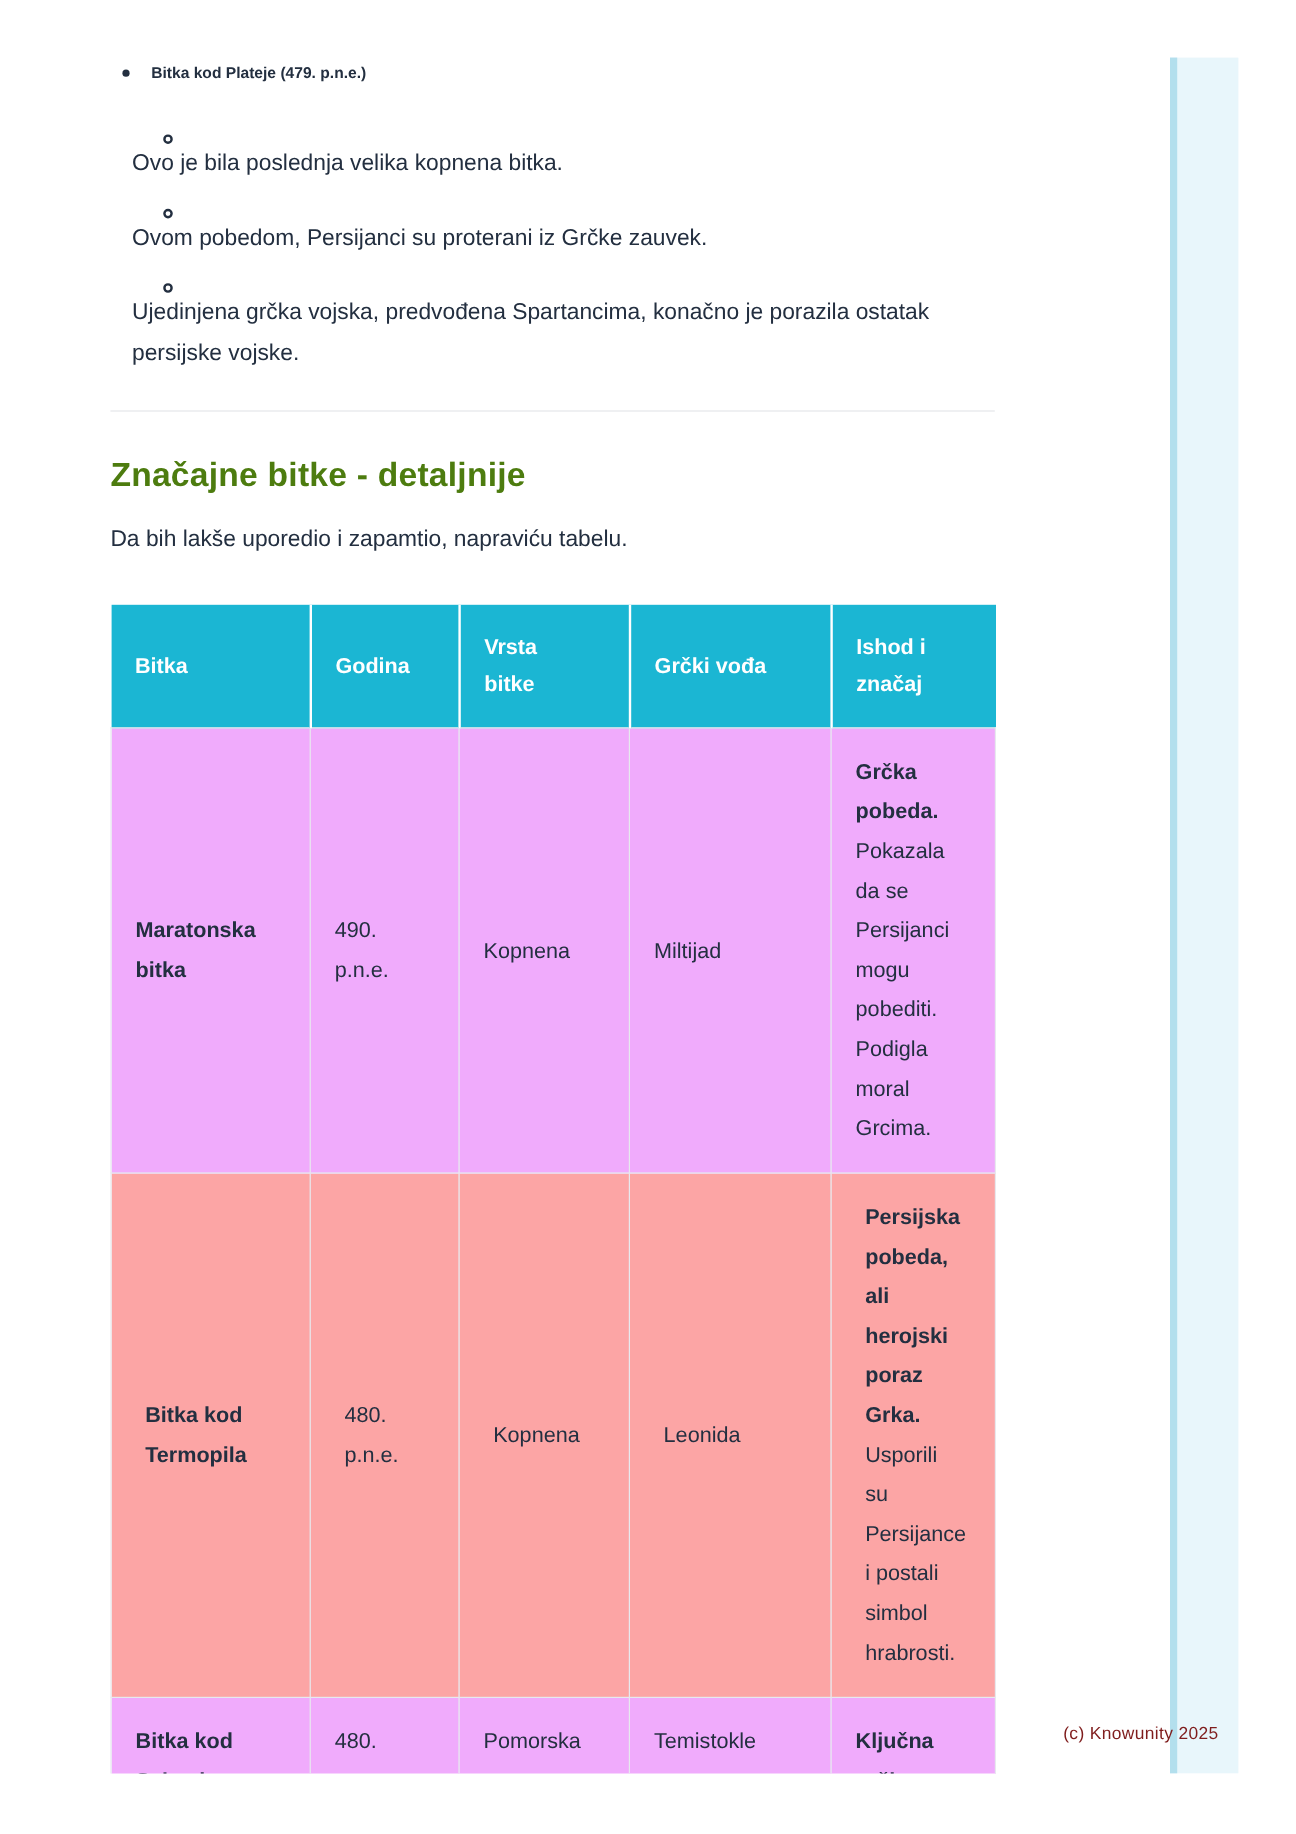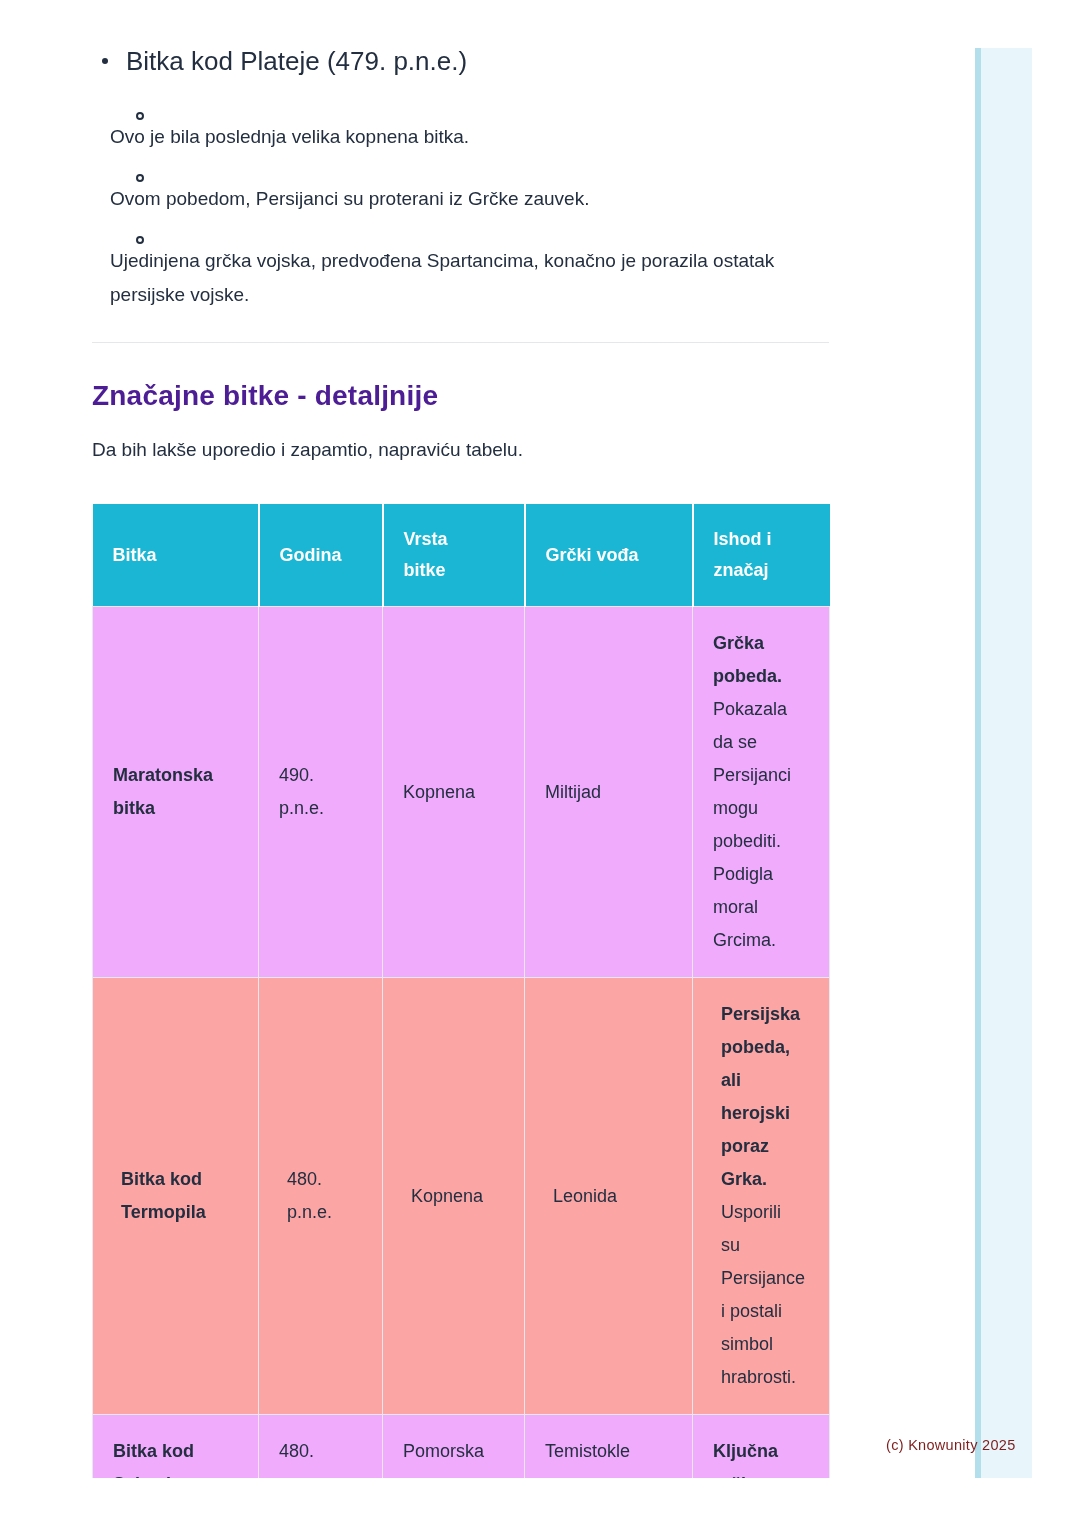--- a/index.html
+++ b/index.html
@@ -51,22 +51,22 @@
   .bullet-row { display: flex; margin-top: 46px; }
   .bullet-dot {
     flex: none;
     width: 6px; height: 6px;
     border-radius: 50%;
     background: #232f40;
     margin: 12px 0 0 10px;
   }
   .bullet-title {
     margin-left: 18px;
-    font-weight: normal;
-    font-size: 26px;
+    font-weight: bold;
+    font-size: 13px;
     line-height: 30px;
   }
   .sub-list { margin-top: 24px; }
   .sub-item { display: flex; margin-bottom: 8px; flex-direction: column; }
   .sub-ring {
     flex: none;
     width: 8px; height: 8px;
     border: 2px solid #232f40;
     border-radius: 50%;
     margin: 12px 0 0 44px;
@@ -74,21 +74,21 @@
   }
   .sub-text { margin-left: 18px; font-size: 19px; line-height: 34px; }
 
   .divider { border: none; border-top: 1px solid #e5e7ea; margin: 30px 0 0; height: 0; }
 
   .section-heading {
     margin: 37px 0 0;
     font-size: 28px;
     line-height: 32px;
     font-weight: bold;
-    color: #4c1d95;
+    color: #4d7c0f;
     letter-spacing: 0.2px;
   }
   .intro { margin: 24px 0 0; font-size: 19px; line-height: 28px; }
 
   
   .battle-table {
     margin-top: 40px;
     width: 737px;
     border-collapse: collapse;
     table-layout: fixed;

